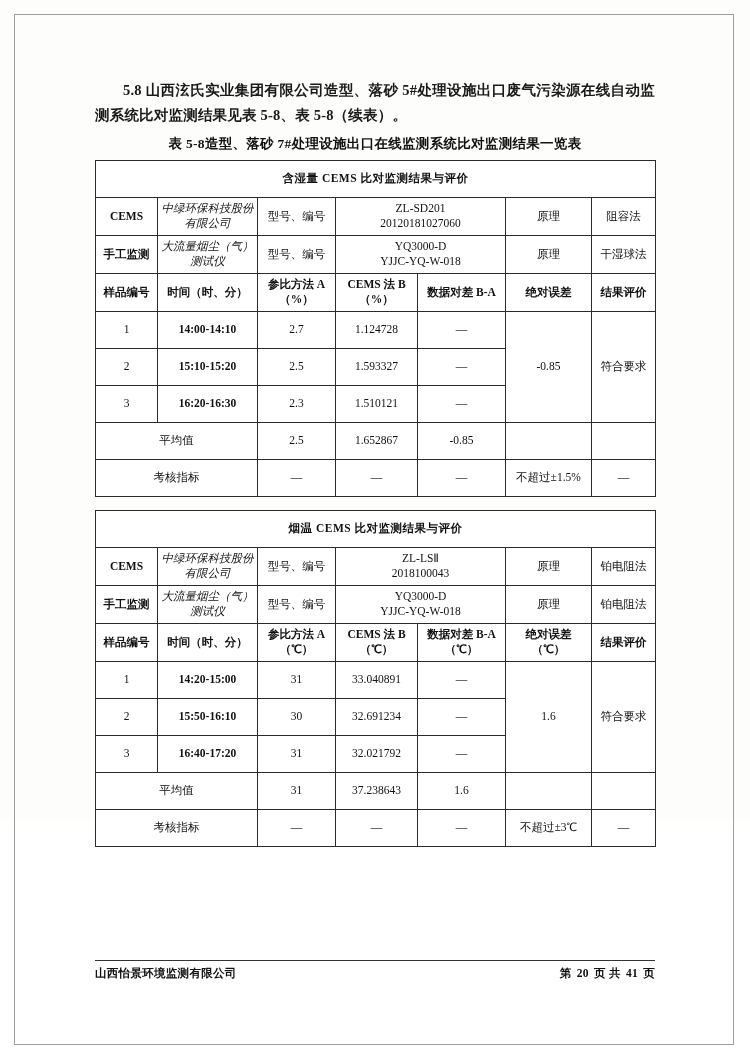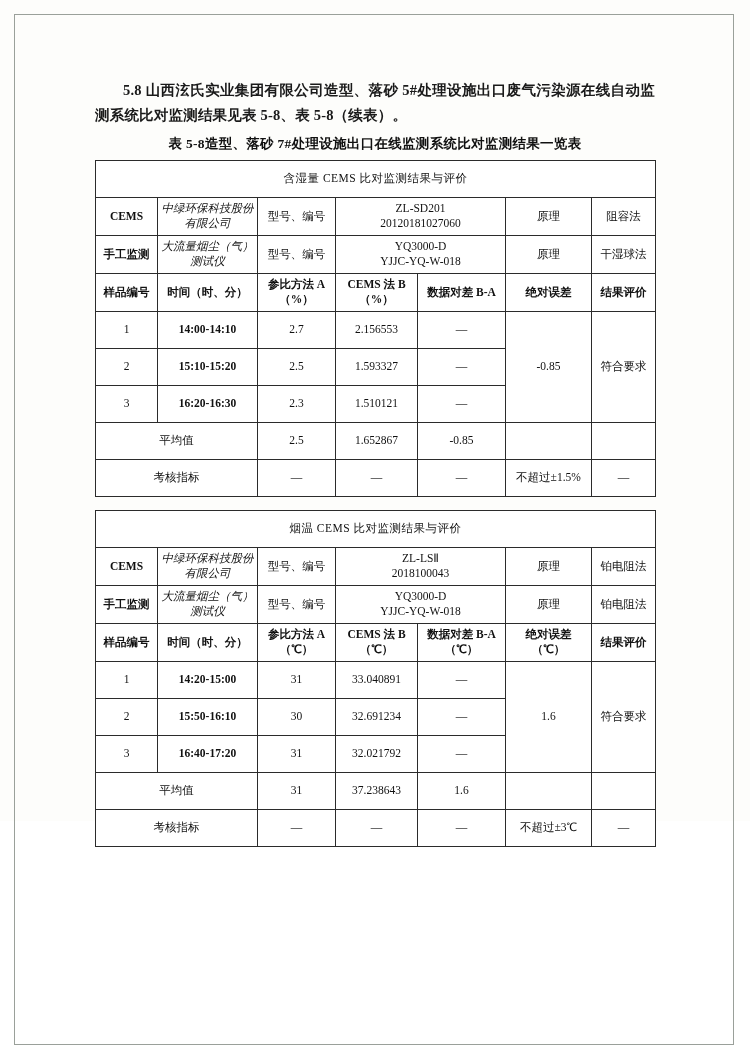--- a/index.html
+++ b/index.html
@@ -66,21 +66,21 @@
     font-size: 11.5px;
     text-align: center;
     vertical-align: middle;
     padding: 3px 2px;
     line-height: 1.35;
     height: 30px;
     font-family: "Liberation Serif", serif;
     color: #111;
   }
   td.section {
-    font-weight: 400;
+    font-weight: 700;
     font-size: 13px;
     height: 30px;
     letter-spacing: 0.5px;
   }
   td.bold { font-weight: 700; }
   .twoline { line-height: 1.3; font-style: italic; }
 
   .footer {
     position: absolute;
     left: 95px;
@@ -158,21 +158,21 @@
             <div>（%）</div>
           </td>
           <td class="bold">数据对差 B-A</td>
           <td class="bold">绝对误差</td>
           <td class="bold">结果评价</td>
         </tr>
         <tr class="tall">
           <td>1</td>
           <td class="bold">14:00-14:10</td>
           <td>2.7</td>
-          <td>2.156553</td>
+          <td>1.124728</td>
           <td>—</td>
           <td rowspan="3">-0.85</td>
           <td rowspan="3">符合要求</td>
         </tr>
         <tr class="tall">
           <td>2</td>
           <td class="bold">15:10-15:20</td>
           <td>2.5</td>
           <td>1.593327</td>
           <td>—</td>
@@ -298,13 +298,23 @@
           <td>—</td>
           <td>—</td>
           <td>—</td>
           <td>不超过±3℃</td>
           <td>—</td>
         </tr>
       </tbody>
     </table>
   </div>
 
+  <div class="footer">
+    <span>山西怡景环境监测有限公司</span>
+    <span class="pg">
+      <span>第</span>
+      <span class="num">20</span>
+      <span>页 共</span>
+      <span class="num">41</span>
+      <span>页</span>
+    </span>
+  </div>
 </div>
 
 </body></html>

